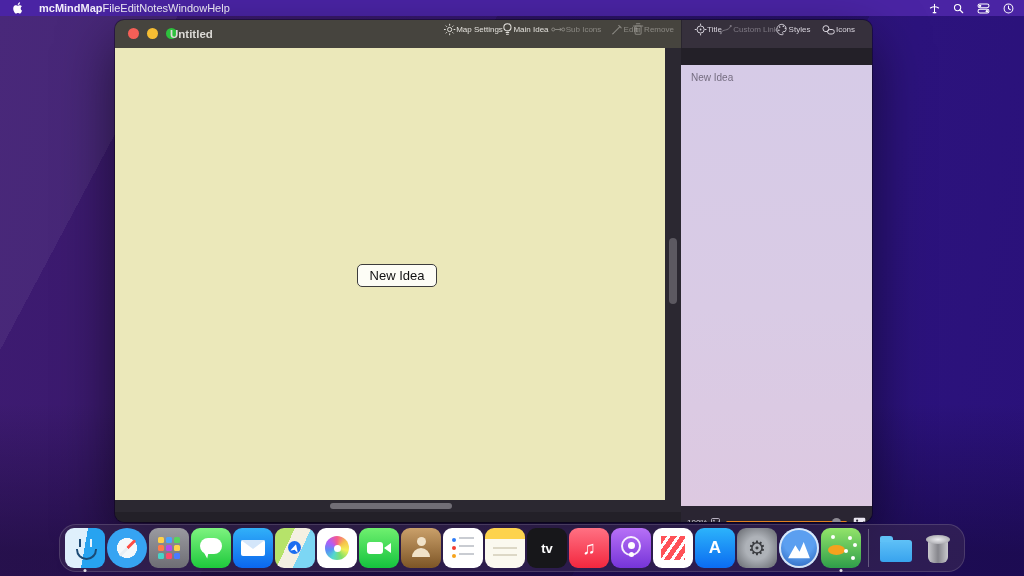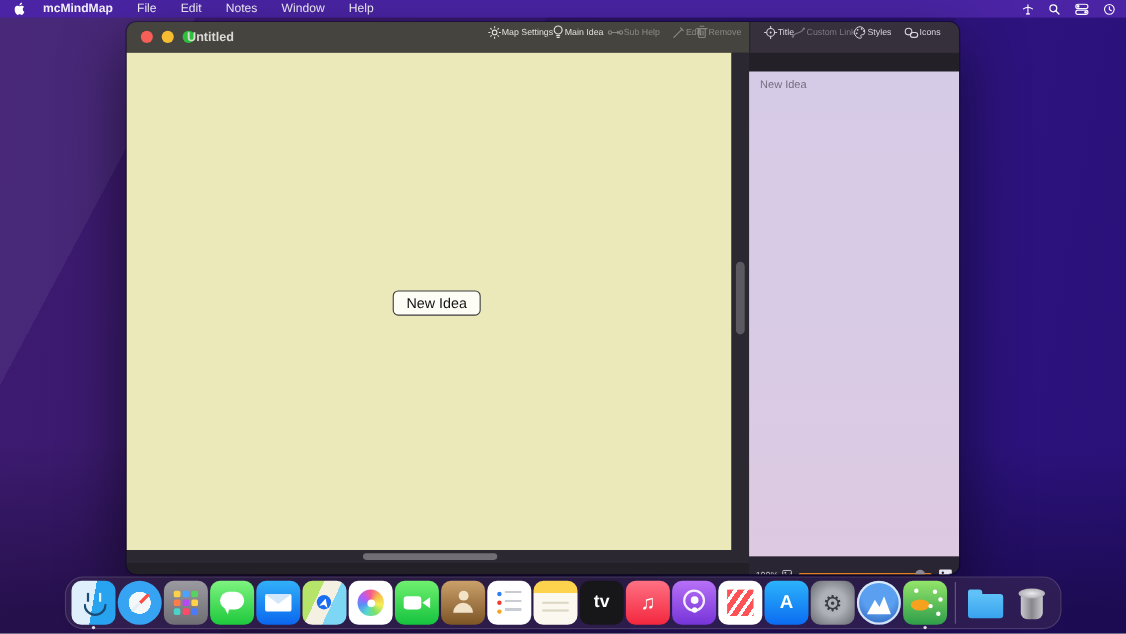--- a/index.html
+++ b/index.html
@@ -16,21 +16,21 @@
   }
 
   
   .menubar {
     position:absolute; left:0; top:0; width:1024px; height:16px;
     background:#4a24a4; display:flex; align-items:center;
     color:#f2eefb; font-size:11px;
   }
   .mb-apple { margin-left:13px; display:flex; align-items:center; }
   .mb-app { margin-left:15px; font-weight:bold; }
-  .mb-item { margin-left:22px; }
+  .mb-item { }
   .mb-right { margin-left:auto; margin-right:10px; display:flex; align-items:center; gap:13px; }
   .mb-ic { display:flex; align-items:center; }
 
   
   .window {
     position:absolute; left:115px; top:20px; width:757px; height:502px;
     border-radius:9px; overflow:hidden; background:#232028;
     box-shadow:0 22px 55px rgba(0,0,0,.55), 0 0 0 1px rgba(0,0,0,.35);
   }
   .tb-left  { position:absolute; left:0; top:0; width:566px; height:28px; background:#46443e; }
@@ -128,21 +128,21 @@
 
   .di-reminders { background:#fff; }
   .di-reminders::before { width:4px; height:4px; left:9px; top:10px; border-radius:50%; background:#2f7cf6;
     box-shadow:0 8px 0 #f33b30, 0 16px 0 #f7a31b; }
   .di-reminders::after { width:15px; height:21px; left:16px; top:9px;
     background:repeating-linear-gradient(#c9ccd2 0 2px, transparent 2px 8px); }
 
   .di-notes { background:linear-gradient(#fdd34d 0 11px, #fbf9ef 11px); }
   .di-notes::before { width:24px; height:2px; left:8px; top:19px; background:#ddd8c6; box-shadow:0 7px 0 #ddd8c6; }
 
-  .di-tv { background:#17171a; color:#fff; font-weight:bold; font-size:16px; }
+  .di-tv { background:#17171a; color:#fff; font-weight:bold; font-size:13px; }
   .di-music { background:linear-gradient(#ff7183,#f3273e); color:#fff; font-size:18px; }
 
   .di-podcasts { background:linear-gradient(#b770f7,#7634d8); }
   .di-podcasts::before { width:16px; height:16px; left:10px; top:8px; border:2px solid rgba(255,255,255,.9); border-radius:50%; }
   .di-podcasts::after { width:7px; height:7px; left:16.5px; top:14px; border-radius:50%; background:#fff;
     box-shadow:0 9px 0 -1px #fff; }
 
   .di-news { background:#fff; }
   .di-news::before { width:24px; height:24px; left:8px; top:8px;
     background:repeating-linear-gradient(125deg, #ff5257 0 5px, #ffffff 5px 8px); }
@@ -271,21 +271,21 @@
         <span class="tb-ic">
           <svg width="15" height="13" viewBox="0 0 18 14">
               <g stroke="currentColor" stroke-width="1.2" fill="none">
                 <circle cx="3" cy="7" r="1.8"></circle>
                 <circle cx="15" cy="7" r="1.8"></circle>
                 <line x1="5" y1="7" x2="12.8" y2="7"></line>
                 <path d="M10.8 5.4 L13 7 L10.8 8.6"></path>
               </g>
             </svg>
         </span>
-        <span class="tb-lb">Sub Help</span>
+        <span class="tb-lb">Sub Icons</span>
       </div>
       <div class="tbtn dis" style="left:509px">
         <span class="tb-ic">
           <svg width="13" height="13" viewBox="0 0 16 16">
               <g stroke="currentColor" stroke-width="1.3" fill="none" stroke-linecap="round">
                 <line x1="3" y1="13" x2="11.5" y2="4.5"></line>
                 <line x1="10" y1="3" x2="13" y2="6"></line>
                 <line x1="3" y1="13" x2="2.6" y2="13.4"></line>
               </g>
             </svg>

